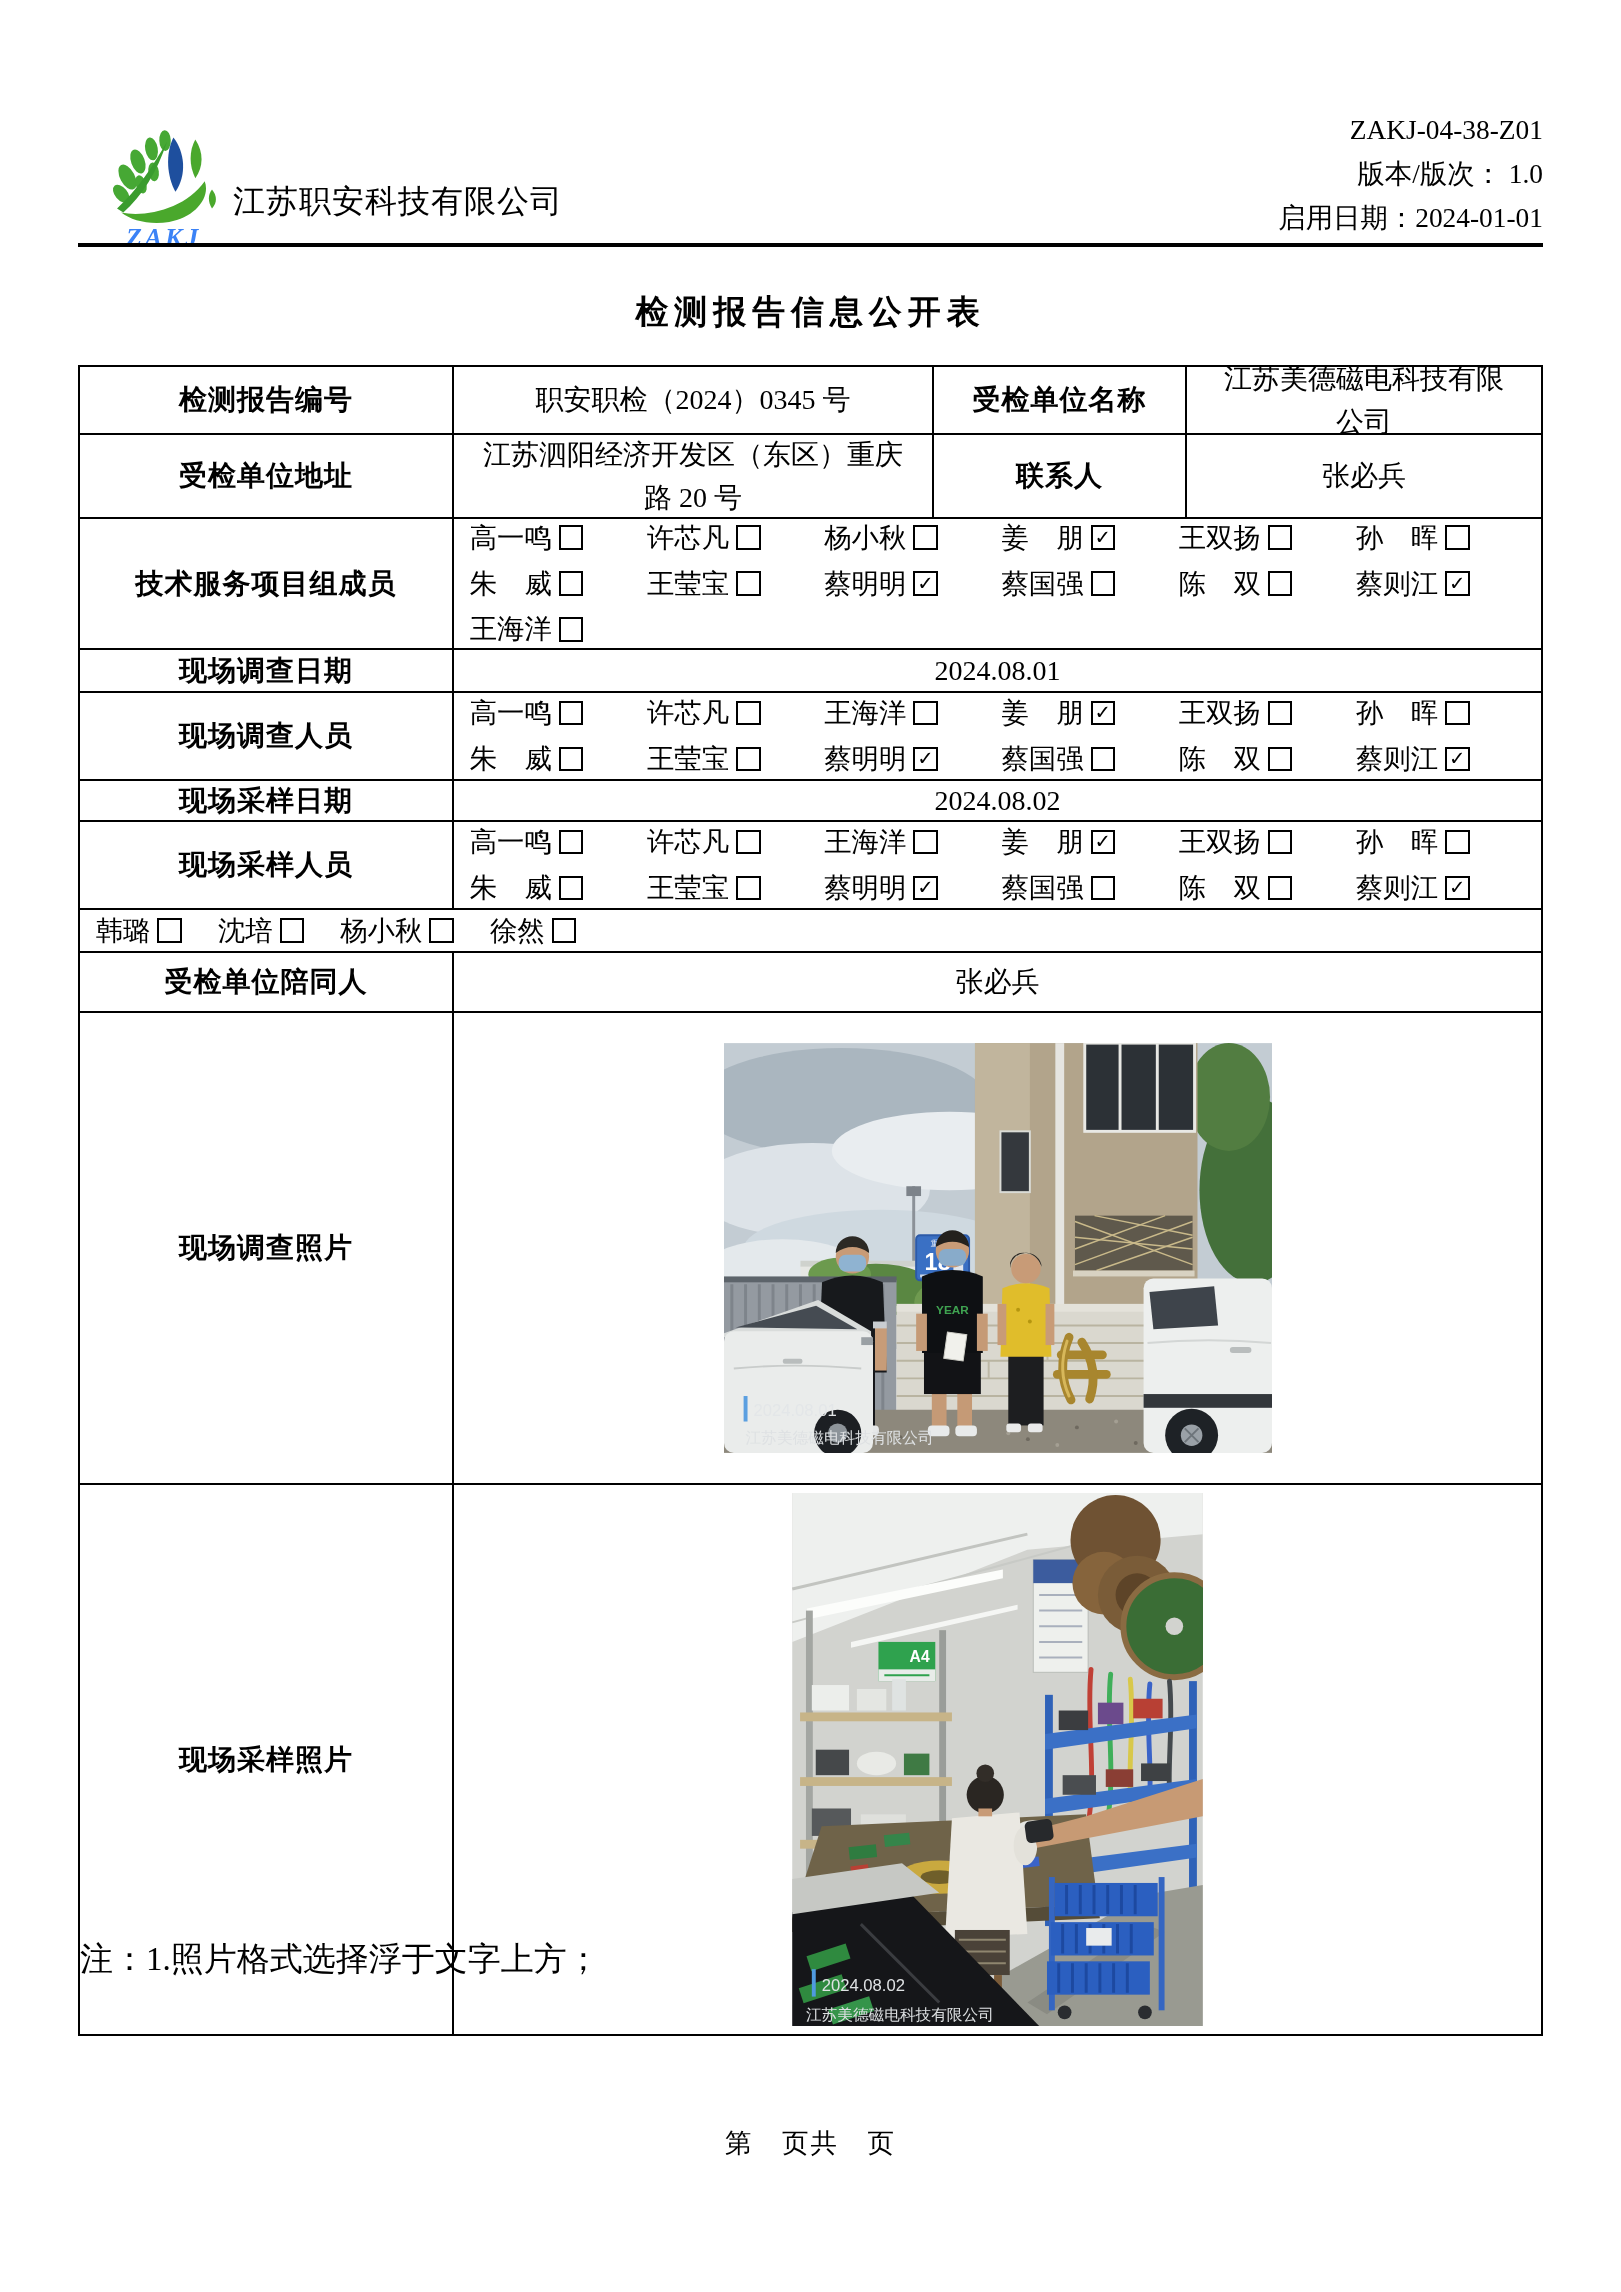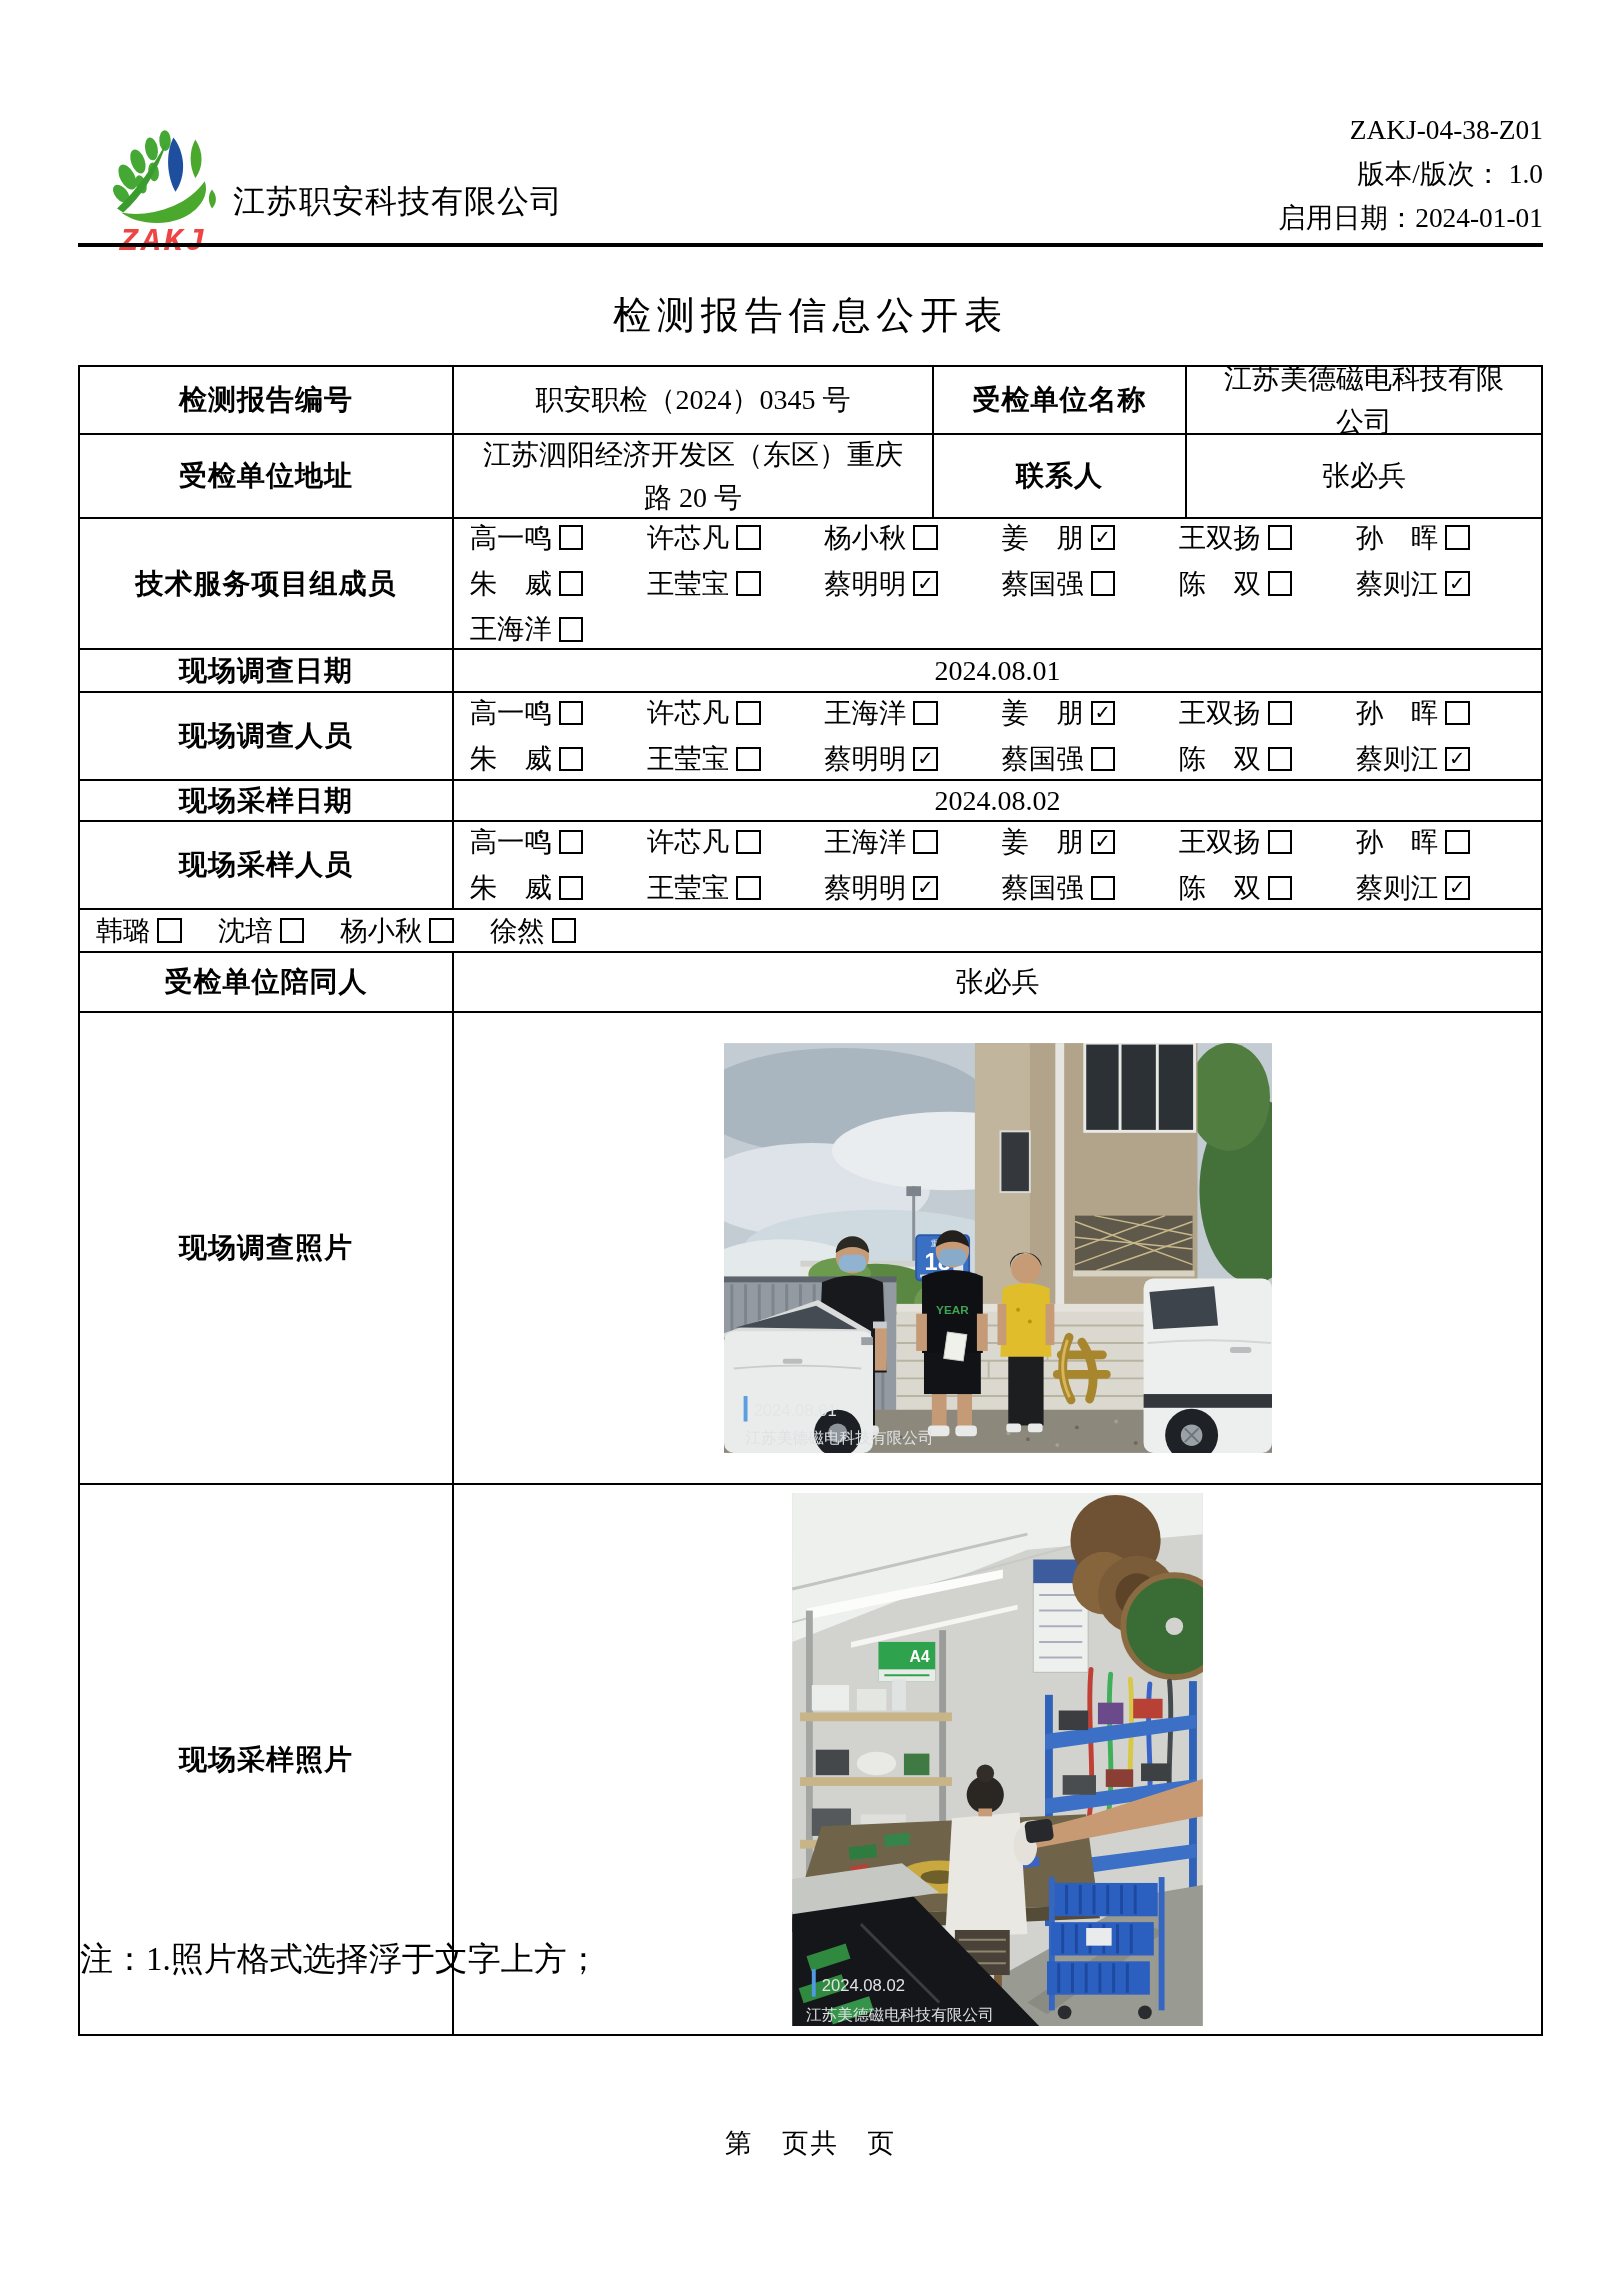--- a/index.html
+++ b/index.html
@@ -3,28 +3,28 @@
 <meta charset="utf-8">
 <style>
   html,body { margin:0; padding:0; background:#888; }
   .page {
     position:relative; width:1621px; height:2293px; margin:0 auto;
     background:#ffffff; overflow:hidden;
     font-family:"Liberation Serif", serif; color:#000;
   }
   
   .logo-wrap { position:absolute; left:102px; top:127px; width:123px; text-align:center; }
-  .logo-text { color:#ef4444; font-weight:bold; font-style:italic; font-size:32px;
-               letter-spacing:2.9px; margin-top:-3.9px; font-family:Liberation Mono, monospace; }
+  .logo-text { color:#3b82f6; font-weight:bold; font-style:italic; font-size:26px;
+               letter-spacing:2.9px; margin-top:-3.9px; font-family:Liberation Serif, serif; }
   .company-name { position:absolute; left:233px; top:180px; font-size:32px; letter-spacing:1px; }
   .hdr-right { position:absolute; right:78px; top:108px; text-align:right;
                font-size:27.4px; line-height:44px; }
   .rule { position:absolute; left:78px; top:243px; width:1465px; height:3.9px; background:#000; }
   .doc-title { position:absolute; left:0; width:100%; top:290px; text-align:center;
-               font-size:38px; font-weight:normal; letter-spacing:5.9px; }
+               font-size:33px; font-weight:bold; letter-spacing:5.9px; }
   
   .form-table { position:absolute; left:78px; top:365px; width:1465px;
                 border:2.9px solid #000; box-sizing:border-box; }
   .tr { display:flex; border-bottom:2.9px solid #000; box-sizing:border-box; }
   .tr:last-child { border-bottom:none; }
   .tc { border-right:2px solid #000; box-sizing:border-box; display:flex;
         align-items:center; justify-content:center; text-align:center; overflow:hidden; }
   .tc:last-child { border-right:none; }
   .c1 { width:374px; flex:none; }
   .c2 { width:480px; flex:none; }

